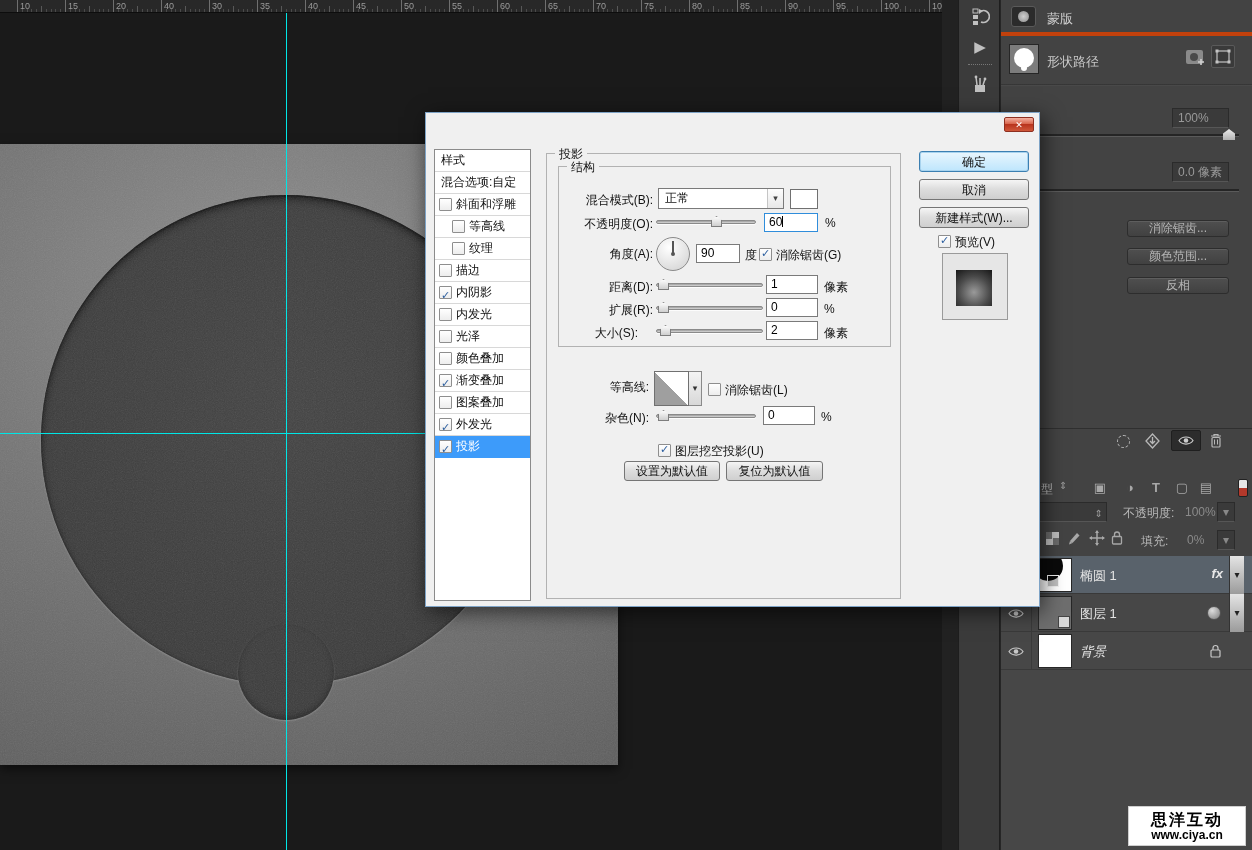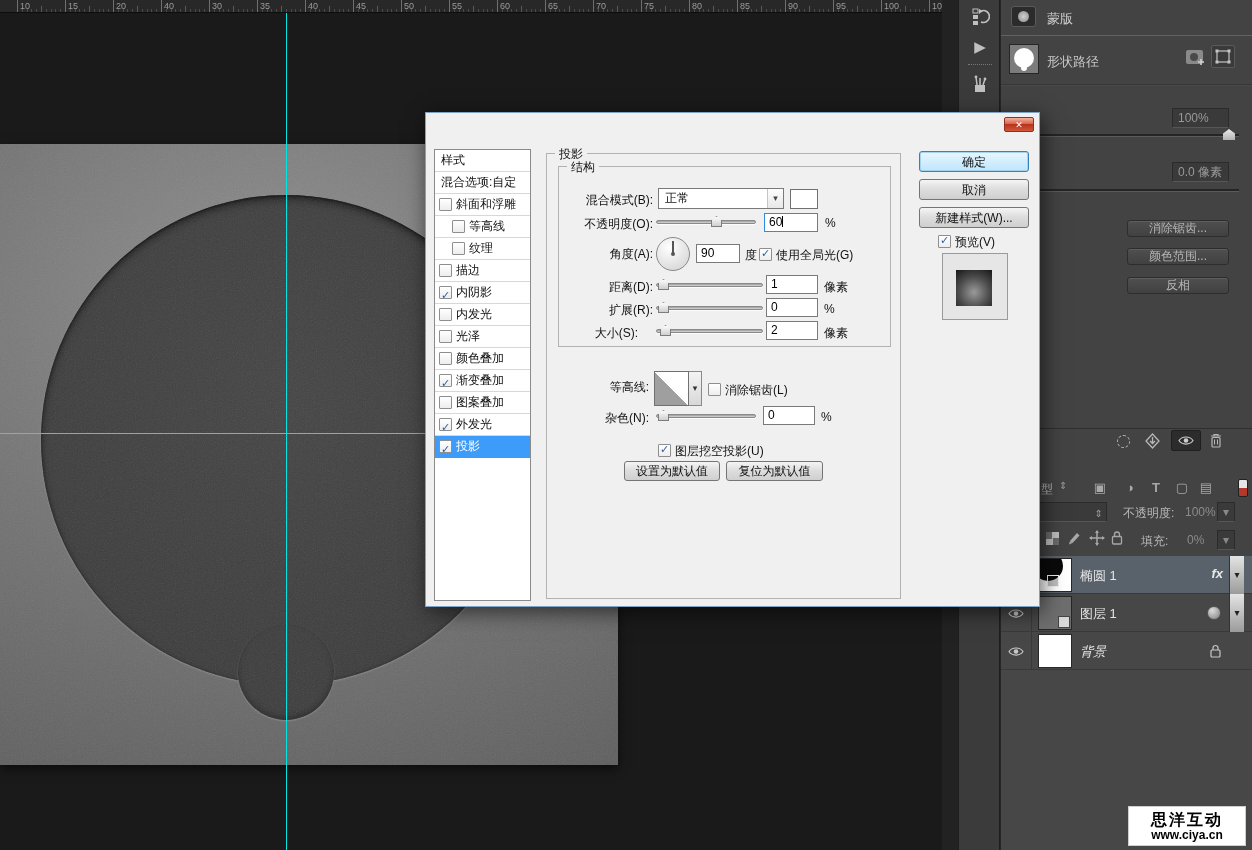--- a/index.html
+++ b/index.html
@@ -370,21 +370,21 @@
     <div class="dock-btn" style="top:102px">
       <svg width="20" height="20" viewBox="0 0 20 20">
           <path d="M3 15 L13 5 L16 8 L6 18 Z" fill="#c0c0c0"></path>
           <path d="M3 15 L1 19 L6 18" fill="#c0c0c0"></path>
         </svg>
     </div>
   </div>
 
   <div class="abs" id="panels">
 
-    <div class="abs" style="left:0;top:0;width:252px;height:36px;border-bottom:1px solid #c2410c">
+    <div class="abs" style="left:0;top:0;width:252px;height:36px;border-bottom:4px solid #c2410c">
       <span class="abs" style="left:10px;top:6px;width:25px;height:21px;background:#2b2b2b;border:1px solid #5a5a5a;border-radius:3px">
         <span class="abs" style="left:6px;top:4px;width:11px;height:11px;border-radius:50%;background:radial-gradient(#cfcfcf,#8a8a8a)"></span>
       </span>
       <span class="abs" style="left:46px;top:10px;color:#d0d0d0;font-size:13px">蒙版</span>
     </div>
 
     <div class="abs" style="left:8px;top:44px;width:30px;height:30px;background:#7c7c7c;border:1px solid #262626">
       <span class="abs" style="left:4px;top:3px;width:20px;height:20px;border-radius:50%;background:#fff"></span>
       <span class="abs" style="left:11px;top:20px;width:6px;height:6px;border-radius:50%;background:#fff"></span>
     </div>
@@ -625,21 +625,21 @@
     <span class="abs" style="left:399px;top:103px">%</span>
 
     <span class="dlg-label" style="left:135px;top:133px;width:92px">角度(A):</span>
     <span class="dial" style="left:230px;top:124px">
       <span class="dial-needle"></span>
         <span class="dial-dot"></span>
     </span>
     <span class="vb" style="left:270px;top:131px;width:44px;height:19px">90</span>
     <span class="abs" style="left:319px;top:134px">度</span>
     <span class="cb on" style="left:333px;top:135px"></span>
-    <span class="abs" style="left:350px;top:134px">使用全局光(G)</span>
+    <span class="abs" style="left:350px;top:134px">消除锯齿(G)</span>
 
     <span class="dlg-label" style="left:135px;top:166px;width:92px">距离(D):</span>
     <span class="ls-slider" style="left:230px;top:165px;width:107px">
       <span class="ls-track"></span>
         <span class="ls-thumb" style="left:2px"></span>
     </span>
     <span class="vb" style="left:340px;top:162px;width:52px;height:19px">1</span>
     <span class="abs" style="left:398px;top:166px">像素</span>
 
     <span class="dlg-label" style="left:135px;top:189px;width:92px">扩展(R):</span>

